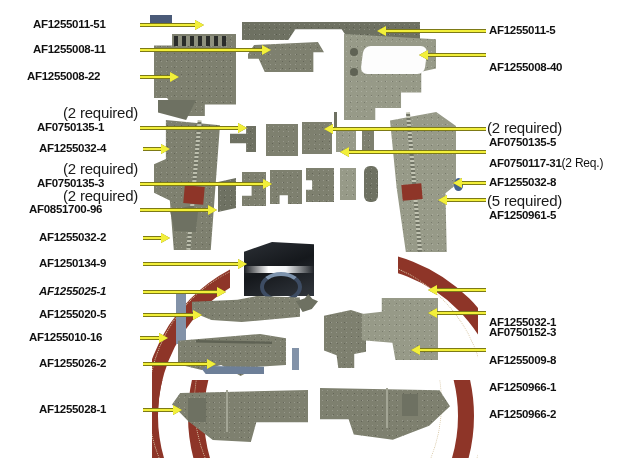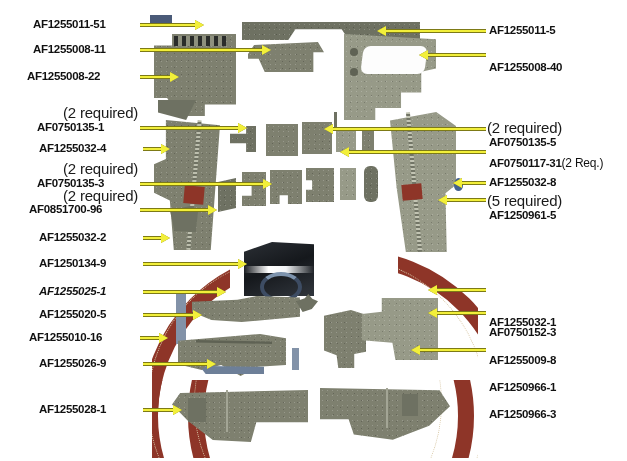--- a/index.html
+++ b/index.html
@@ -212,21 +212,21 @@
       <div class="ah right" style="top: 259px; left: 238px;"></div>
       <div class="lab" style="left: 39px; top: 285px; font-style: italic;">AF1255025-1</div>
       <div class="lead" style="left: 143px; top: 290px; width: 74px;"></div>
       <div class="ah right" style="top: 287px; left: 217px;"></div>
       <div class="lab" style="left: 39px; top: 308px;">AF1255020-5</div>
       <div class="lead" style="left: 143px; top: 313px; width: 50px;"></div>
       <div class="ah right" style="top: 310px; left: 193px;"></div>
       <div class="lab" style="left: 29px; top: 331px;">AF1255010-16</div>
       <div class="lead" style="left: 140px; top: 336px; width: 19px;"></div>
       <div class="ah right" style="top: 333px; left: 159px;"></div>
-      <div class="lab" style="left: 39px; top: 357px;">AF1255026-9</div>
+      <div class="lab" style="left: 39px; top: 357px;">AF1255026-2</div>
       <div class="lead" style="left: 143px; top: 362px; width: 64px;"></div>
       <div class="ah right" style="top: 359px; left: 207px;"></div>
       <div class="lab" style="left: 39px; top: 403px;">AF1255028-1</div>
       <div class="lead" style="left: 143px; top: 408px; width: 30px;"></div>
       <div class="ah right" style="top: 405px; left: 173px;"></div>
       <div class="lab" style="left: 489px; top: 24px;">AF1255011-5</div>
       <div class="lead" style="left: 386px; top: 29px; width: 100px;"></div>
       <div class="ah left" style="top: 26px; left: 377px;"></div>
       <div class="lab" style="left: 489px; top: 61px;">AF1255008-40</div>
       <div class="lead" style="left: 428px; top: 53px; width: 58px;"></div>
@@ -248,16 +248,16 @@
       <div class="lab" style="left: 489px; top: 271px; margin-top: 45px;">AF1255032-1</div>
       <div class="lead" style="left: 437px; top: 288px; width: 49px;"></div>
       <div class="ah left" style="top: 285px; left: 428px;"></div>
       <div class="lab" style="left: 489px; top: 326px;">AF0750152-3</div>
       <div class="lead" style="left: 437px; top: 311px; width: 49px;"></div>
       <div class="ah left" style="top: 308px; left: 428px;"></div>
       <div class="lab" style="left: 489px; top: 354px;">AF1255009-8</div>
       <div class="lead" style="left: 420px; top: 348px; width: 66px;"></div>
       <div class="ah left" style="top: 345px; left: 411px;"></div>
       <div class="lab" style="left: 489px; top: 381px;">AF1250966-1</div>
-      <div class="lab" style="left: 489px; top: 408px;">AF1250966-3</div>
+      <div class="lab" style="left: 489px; top: 408px;">AF1250966-2</div>
     </div>
 
 </div>
 
 </body></html>

